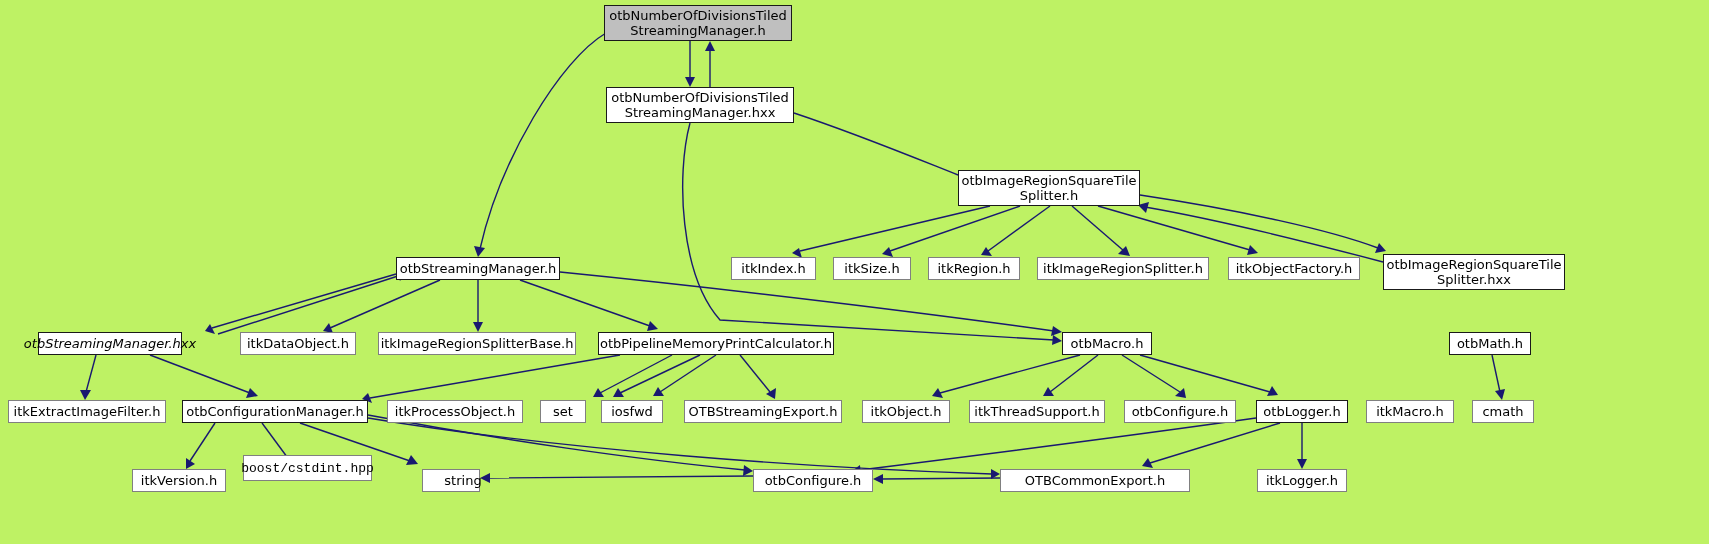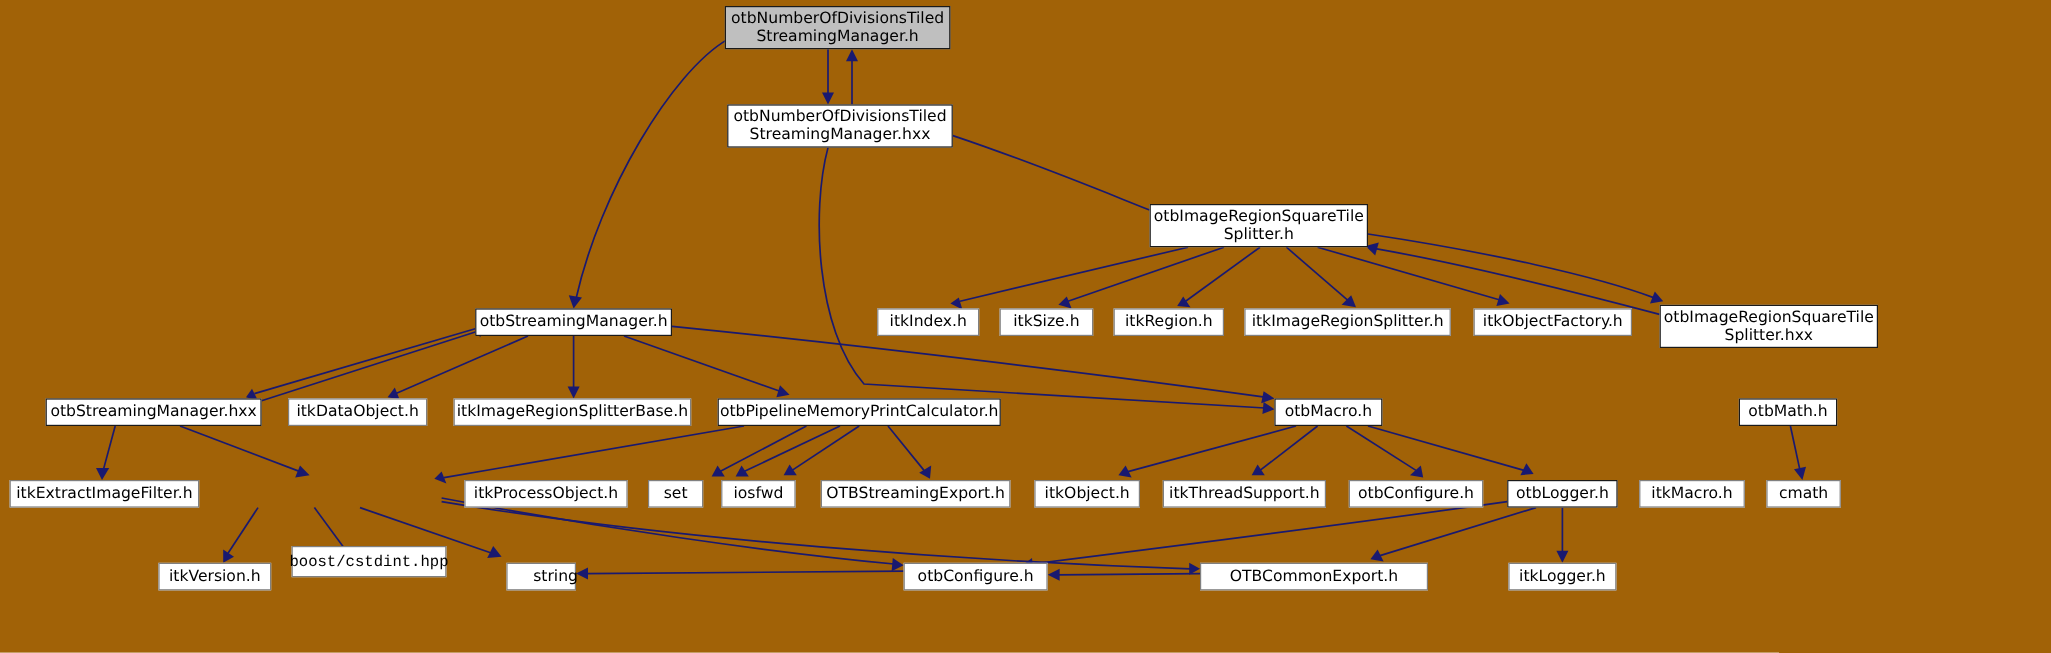--- a/index.html
+++ b/index.html
@@ -4,21 +4,21 @@
 <style>
   html, body {
     margin: 0;
     padding: 0;
     background: #ffffff;
   }
   #graph {
     position: relative;
     width: 1709px;
     height: 544px;
-    background: #a16207;
+    background: #bef264;
     font-family: "DejaVu Sans", "Liberation Sans", sans-serif;
     overflow: hidden;
   }
   #edges {
     position: absolute;
     left: 0;
     top: 0;
     width: 1709px;
     height: 544px;
     pointer-events: none;
@@ -145,27 +145,28 @@
     <div class="node strong" style="left: 958px; top: 170px; width: 182px; height: 36px;"><span class="node-label">otbImageRegionSquareTile
 Splitter.h</span></div>
     <div class="node strong" style="left: 396px; top: 257px; width: 164px; height: 23px;"><span class="node-label">otbStreamingManager.h</span></div>
     <div class="node" style="left: 731px; top: 257px; width: 85px; height: 23px;"><span class="node-label">itkIndex.h</span></div>
     <div class="node" style="left: 833px; top: 257px; width: 78px; height: 23px;"><span class="node-label">itkSize.h</span></div>
     <div class="node" style="left: 928px; top: 257px; width: 92px; height: 23px;"><span class="node-label">itkRegion.h</span></div>
     <div class="node" style="left: 1037px; top: 257px; width: 172px; height: 23px;"><span class="node-label">itkImageRegionSplitter.h</span></div>
     <div class="node" style="left: 1228px; top: 257px; width: 132px; height: 23px;"><span class="node-label">itkObjectFactory.h</span></div>
     <div class="node strong" style="left: 1383px; top: 254px; width: 182px; height: 36px;"><span class="node-label">otbImageRegionSquareTile
 Splitter.hxx</span></div>
-    <div class="node strong" style="left: 38px; top: 332px; width: 180px; height: 23px;"><span class="node-label">otbStreamingManager.hxx</span></div>
+    <div class="node strong" style="left: 38px; top: 332px; width: 144px; height: 23px; font-style: italic;"><span class="node-label">otbStreamingManager.hxx</span></div>
     <div class="node" style="left: 240px; top: 332px; width: 116px; height: 23px;"><span class="node-label">itkDataObject.h</span></div>
     <div class="node" style="left: 378px; top: 332px; width: 198px; height: 23px;"><span class="node-label">itkImageRegionSplitterBase.h</span></div>
     <div class="node strong" style="left: 598px; top: 332px; width: 236px; height: 23px;"><span class="node-label">otbPipelineMemoryPrintCalculator.h</span></div>
     <div class="node strong" style="left: 1062px; top: 332px; width: 90px; height: 23px;"><span class="node-label">otbMacro.h</span></div>
     <div class="node strong" style="left: 1449px; top: 332px; width: 82px; height: 23px;"><span class="node-label">otbMath.h</span></div>
     <div class="node" style="left: 8px; top: 400px; width: 158px; height: 23px;"><span class="node-label">itkExtractImageFilter.h</span></div>
+    <div class="node strong" style="left: 182px; top: 400px; width: 186px; height: 23px;"><span class="node-label">otbConfigurationManager.h</span></div>
     <div class="node" style="left: 387px; top: 400px; width: 136px; height: 23px;"><span class="node-label">itkProcessObject.h</span></div>
     <div class="node" style="left: 540px; top: 400px; width: 46px; height: 23px;"><span class="node-label">set</span></div>
     <div class="node" style="left: 601px; top: 400px; width: 62px; height: 23px;"><span class="node-label">iosfwd</span></div>
     <div class="node" style="left: 684px; top: 400px; width: 158px; height: 23px; align-items: center;"><span class="node-label">OTBStreamingExport.h</span></div>
     <div class="node" style="left: 862px; top: 400px; width: 88px; height: 23px;"><span class="node-label">itkObject.h</span></div>
     <div class="node" style="left: 969px; top: 400px; width: 136px; height: 23px; text-align: right;"><span class="node-label">itkThreadSupport.h</span></div>
     <div class="node" style="left: 1124px; top: 400px; width: 112px; height: 23px;"><span class="node-label">otbConfigure.h</span></div>
     <div class="node strong" style="left: 1256px; top: 400px; width: 92px; height: 23px;"><span class="node-label">otbLogger.h</span></div>
     <div class="node" style="left: 1366px; top: 400px; width: 88px; height: 23px;"><span class="node-label">itkMacro.h</span></div>
     <div class="node" style="left: 1472px; top: 400px; width: 62px; height: 23px;"><span class="node-label">cmath</span></div>

